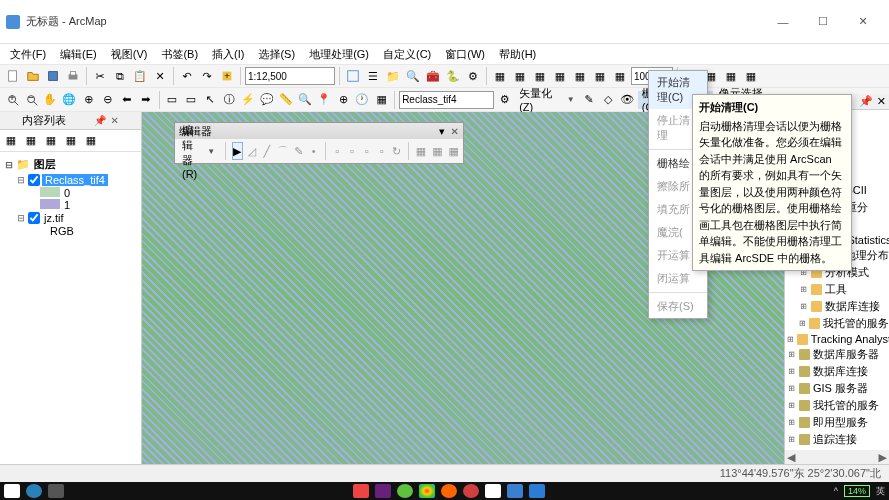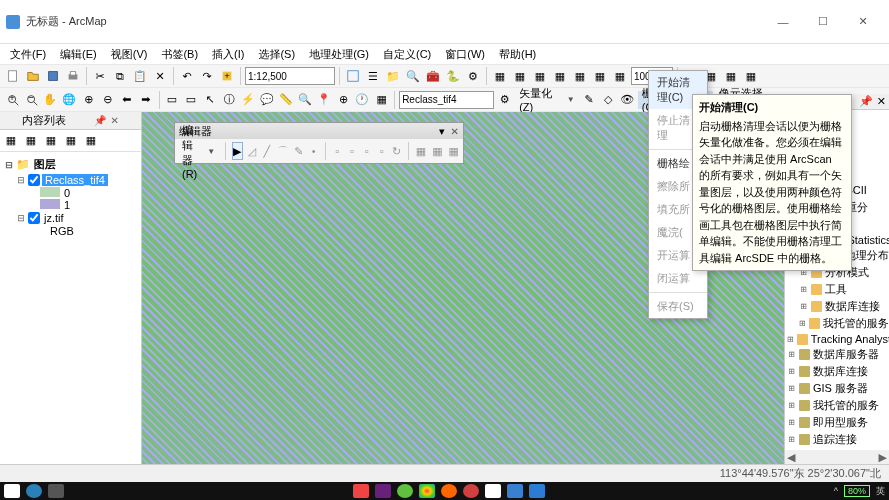--- a/index.html
+++ b/index.html
@@ -449,15 +449,15 @@
   <div class="tb-item" style="background:#68217a;"></div>
   <div class="tb-item" style="background:#60c040; border-radius:50%;"></div>
   <div class="tb-item" style="background:radial-gradient(#f44,#fc0,#3c3,#39f);"></div>
   <div class="tb-item" style="background:#f60; border-radius:50%;"></div>
   <div class="tb-item" style="background:#d04040; border-radius:50%;"></div>
   <div class="tb-item" style="background:#fff;"></div>
   <div class="tb-item" style="background:#3a80d0;"></div>
   <div class="tb-item" style="background:#2c7cd6;"></div>
   <div class="spacer"></div>
   <div class="sys">^</div>
-  <div class="battery">80%</div>
+  <div class="battery">14%</div>
   <div class="sys">英</div>
 </div>
 
 </body></html>

